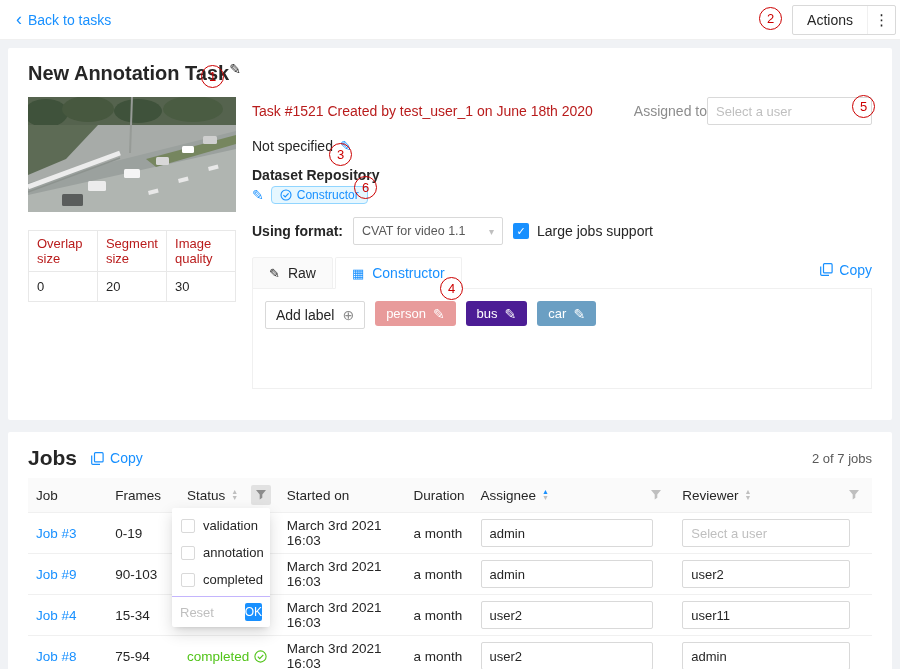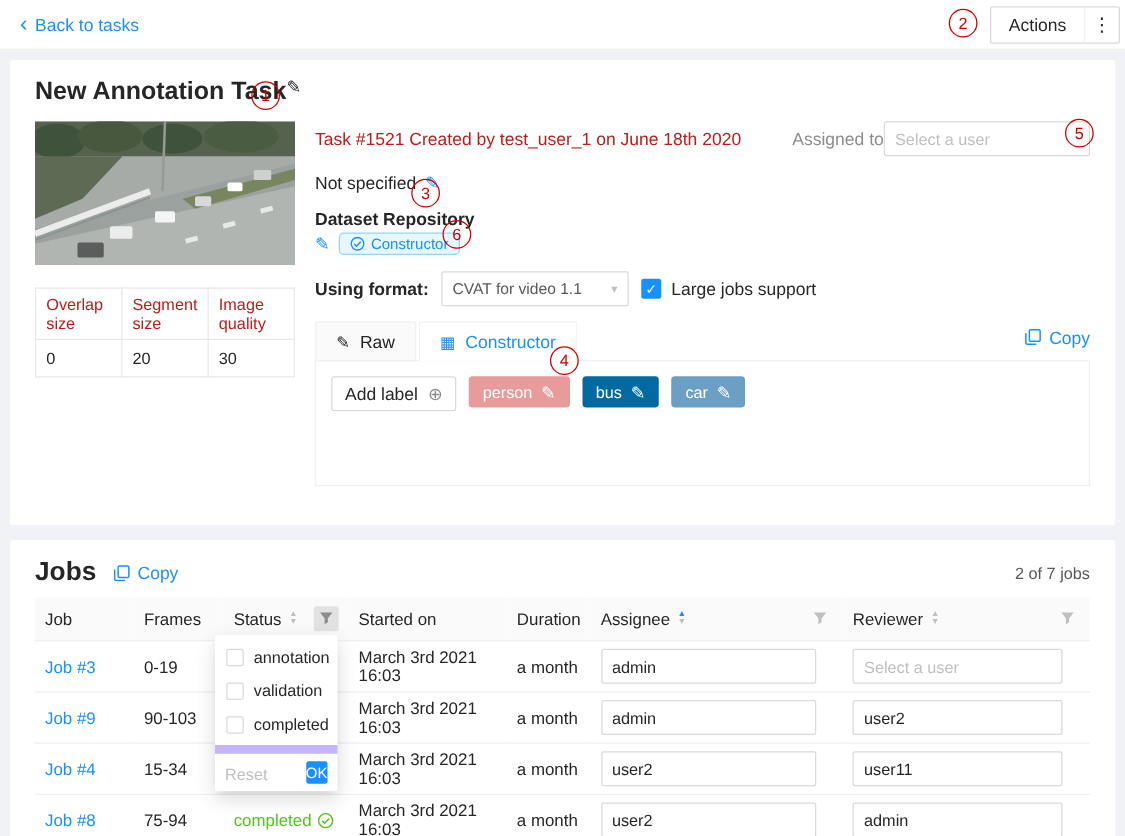--- a/index.html
+++ b/index.html
@@ -81,21 +81,21 @@
                cursor:pointer; align-self:center; padding-bottom:6px; }
 
   .constructor-box { border:1px solid #f0f0f0; border-top:none; padding:12px;
                      height:100px; display:flex; align-items:flex-start; gap:10px; }
   .add-label-btn { display:inline-flex; align-items:flex-end; gap:8px; border:1px solid #d9d9d9;
                    border-radius:2px; background:#fff; padding:5px 10px; cursor:pointer; }
   .plus-icon { color:#8c8c8c; font-size:14px; }
   .chip { display:inline-flex; align-items:center; gap:7px; padding:5px 11px; border-radius:3px;
           color:#fff; font-size:13px; cursor:pointer; }
   .chip-person { background:#e89b9b;justify-content:space-between; }
-  .chip-bus { background:#0369a1; }
+  .chip-bus { background:#4c1d95; }
   .chip-car { background:#6b9fc3; }
 
   
   .jobs-head { display:flex; align-items:center; gap:14px; }
   .jobs-title { font-size:21px; font-weight:700; }
   .jobs-count { margin-left:auto; color:#595959; font-size:13px; }
 
   table.jobs { width:100%; border-collapse:collapse; margin-top:8px; font-size:13.5px; }
   table.jobs th { background:#fafafa; font-weight:500; text-align:left; color:#262626;
                   padding:7px 8px; border-bottom:1px solid #f0f0f0; }
@@ -110,22 +110,22 @@
   .job-link { color:#1890ff; cursor:pointer; }
   .cell-input { width:172px; }
   .cell-input-sm { width:168px; }
   .status-done { color:#52c41a; display:inline-flex; align-items:center; gap:5px; }
 
   .filter-dropdown { position:absolute; left:164px; top:76px; width:98px; background:#fff;
                      border-radius:2px; z-index:10; padding-top:4px;
                      box-shadow:0 3px 6px -4px rgba(0,0,0,.22), 0 6px 16px rgba(0,0,0,.14); }
   .filter-item { display:flex; align-items:center; gap:8px; padding:6px 9px; font-size:13px; cursor:pointer; }
   .cb-empty { width:14px; height:14px; border:1px solid #d9d9d9; border-radius:2px; background:#fff; flex:none; }
-  .filter-footer { display:flex; align-items:flex-end; justify-content:space-between;
-                   border-top:7px solid #c4b5fd; padding:6px 8px; margin-top:3px; }
+  .filter-footer { display:flex; align-items:center; justify-content:space-between;
+                   border-top:1px solid #c4b5fd; padding:6px 8px; margin-top:3px; }
   .reset-btn { color:#bfbfbf; font-size:13px; cursor:pointer; }
   .ok-btn { background:#1890ff; color:#fff; font-size:12px; padding:2px 0; border-radius:2px; cursor:pointer;margin-left:13px; }
 
   
   .ann { position:absolute; width:23px; height:23px; border:1.7px solid #cc0000; border-radius:50%;
          color:#cc0000; display:flex; align-items:center; justify-content:center;
          font-size:13px; z-index:30; pointer-events:none; }
   .a1 { left:201px; top:65px; }
   .a2 { left:759px; top:7px; }
   .a3 { left:329px; top:143px; }
@@ -406,25 +406,25 @@
         <td><span>a month</span></td>
         <td><input class="ant-input cell-input" value="user2" style=""></td>
         <td><input class="ant-input cell-input-sm" value="admin" style=""></td>
       </tr>
     </tbody>
   </table>
 
   <div class="filter-dropdown">
     <div class="filter-item">
       <span class="cb-empty"></span>
-      <span>annotation</span>
+      <span>validation</span>
     </div>
     <div class="filter-item">
       <span class="cb-empty"></span>
-      <span>validation</span>
+      <span>annotation</span>
     </div>
     <div class="filter-item">
       <span class="cb-empty"></span>
       <span>completed</span>
     </div>
     <div class="filter-footer">
       <span class="reset-btn">Reset</span>
       <span class="ok-btn">OK</span>
     </div>
   </div>

